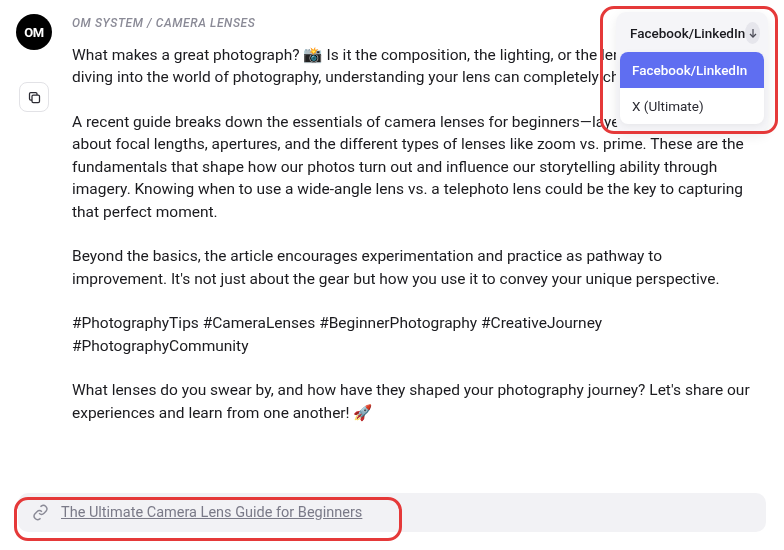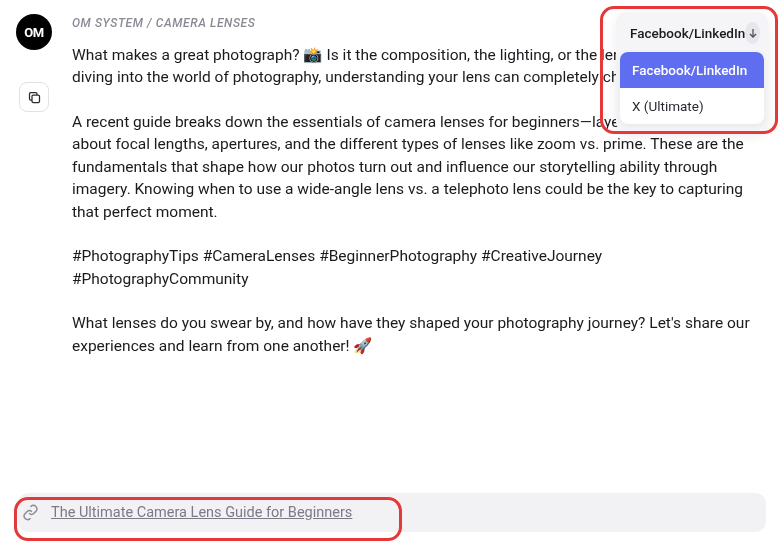--- a/index.html
+++ b/index.html
@@ -117,21 +117,21 @@
   .menu-item:not(.selected) {
     color: #2a2a32;
   }
   .link-block {
     position: absolute;
     bottom: 18px;
     left: 18px;
     right: 18px;
     background: #f2f2f5;
     border-radius: 10px;
-    padding: 11px 4px;
+    padding: 11px 14px;
     display: flex;
     align-items: center;
     gap: 12px;
   }
   .link-text {
     color: #7a7a88;
     font-size: 14.5px;
     text-decoration: underline;
   }
   .annot {
@@ -160,20 +160,21 @@
         </svg>
       </span>
     </div>
   </div>
 
   <div class="content">
     <div class="breadcrumb">OM SYSTEM / CAMERA LENSES</div>
     <div class="body-text">
       <div class="para">What makes a great photograph? 📸 Is it the composition, the lighting, or the lens itself? For those diving into the world of photography, understanding your lens can completely change the game.</div>
       <div class="para">A recent guide breaks down the essentials of camera lenses for beginners—layering knowledge about focal lengths, apertures, and the different types of lenses like zoom vs. prime. These are the fundamentals that shape how our photos turn out and influence our storytelling ability through imagery. Knowing when to use a wide-angle lens vs. a telephoto lens could be the key to capturing that perfect moment.</div>
+      <div class="para">Beyond the basics, the article encourages experimentation and practice as pathway to improvement. It's not just about the gear but how you use it to convey your unique perspective.</div>
       <div class="para">#PhotographyTips #CameraLenses #BeginnerPhotography #CreativeJourney #PhotographyCommunity</div>
       <div class="para">What lenses do you swear by, and how have they shaped your photography journey? Let's share our experiences and learn from one another! 🚀</div>
     </div>
   </div>
 </div>
 
 <div class="dropdown-wrap">
   <div class="dropdown-toggle">
     <span>Facebook/LinkedIn</span>
     <span class="arrow">

